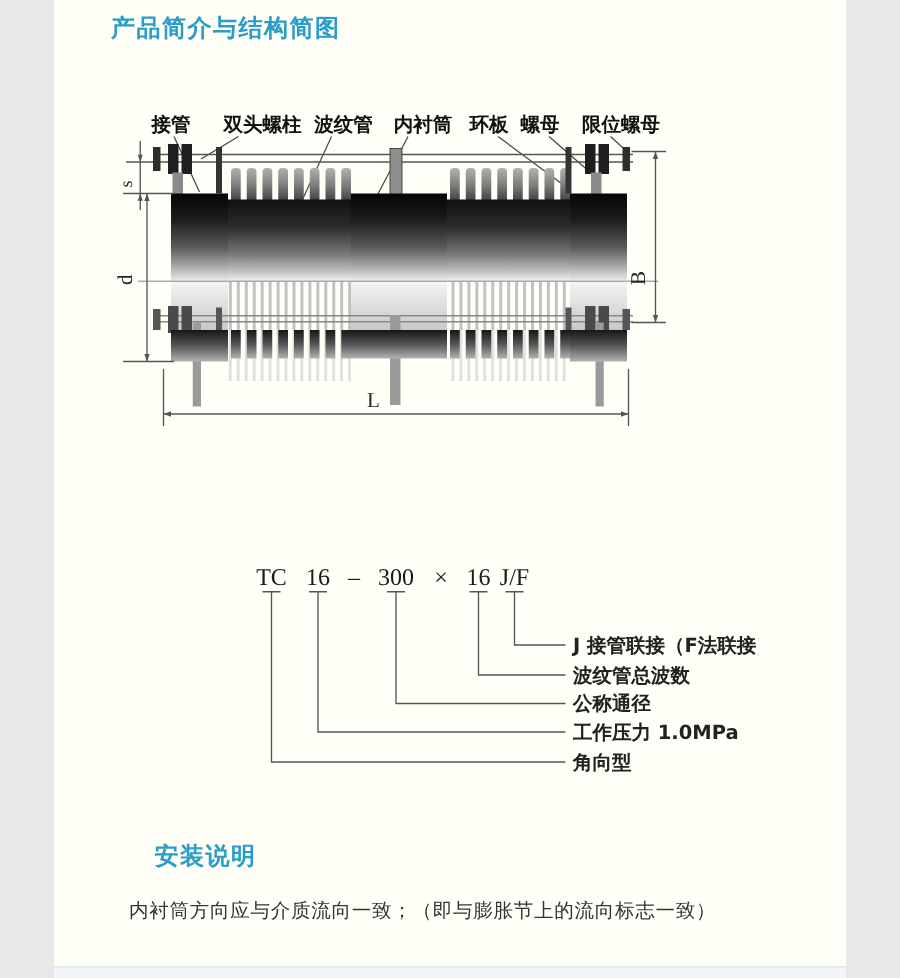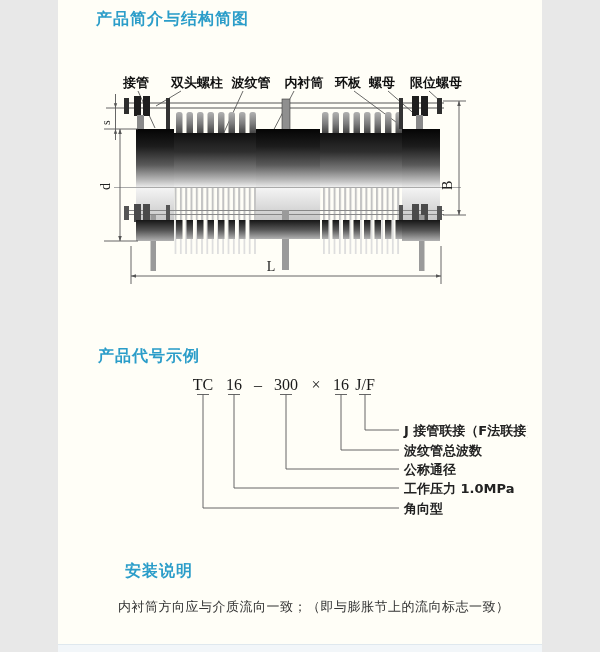--- a/index.html
+++ b/index.html
@@ -1,31 +1,31 @@
 <!DOCTYPE html>
 <html><head>
 <meta charset="utf-8">
 <style>
   html,body{margin:0;padding:0;}
   body{background:#e8e8e8;}
   #page{
-    position:relative;width:484px;height:652px;margin:0 auto;
+    position:relative;width:528px;height:652px;margin:0 auto;
     background:#fffef7;overflow:hidden;
     font-family:"DejaVu Sans","Liberation Sans",sans-serif;
   }
   .sec-title{
     position:absolute;left:38px;
     color:#2b9dc9;font-size:16px;font-weight:bold;letter-spacing:1px;
     white-space:nowrap;
   }
   #title-1{top:9px;}
   #title-2{top:346px;left:40px;}
   #title-3{top:561px;left:40px;margin-left:27px;}
   .body-line{
-    position:absolute;left:60px;
+    position:absolute;left:50px;
     color:#333;font-size:13px;font-weight:500;letter-spacing:0.5px;
     white-space:nowrap;
   }
   #install-line-1{top:598px;}
   #install-line-2{top:621px;}
   #struct-svg{position:absolute;left:30px;top:60px;}
   #code-svg{position:absolute;left:125px;top:373px;}
   .part-label{font-family:"DejaVu Sans","Liberation Sans",sans-serif;font-size:13px;font-weight:bold;fill:#111;}
   .dim-label{font-family:"Liberation Serif","DejaVu Serif",serif;font-size:14px;fill:#222;}
   .code-part{font-family:"Liberation Serif","DejaVu Serif",serif;font-size:16px;fill:#1a1a1a;}
@@ -230,21 +230,20 @@
     <g>
       <line class="dimline" x1="73" y1="278" x2="383" y2="278"></line>
       <line class="dimline" x1="73" y1="248" x2="73" y2="286"></line>
       <line class="dimline" x1="383" y1="248" x2="383" y2="286"></line>
       <polygon class="arrow" points="73,278 78,276.2 78,279.8"></polygon>
       <polygon class="arrow" points="383,278 378,276.2 378,279.8"></polygon>
       <text class="dim-label" x="213" y="273" text-anchor="middle">L</text>
     </g>
   </svg>
 
-  <div id="title-2" class="sec-title">产品代号示例</div>
 
   <svg id="code-svg" width="345" height="150" viewBox="125 375 345 150">
     <g>
       <text class="code-part" x="145" y="392" text-anchor="middle">TC</text>
       <text class="code-part" x="176" y="392" text-anchor="middle">16</text>
       <text class="code-part" x="200" y="392" text-anchor="middle">–</text>
       <text class="code-part" x="228" y="392" text-anchor="middle">300</text>
       <text class="code-part" x="258" y="392" text-anchor="middle">×</text>
       <text class="code-part" x="283" y="392" text-anchor="middle">16</text>
       <text class="code-part" x="307" y="392" text-anchor="middle">J/F</text>

